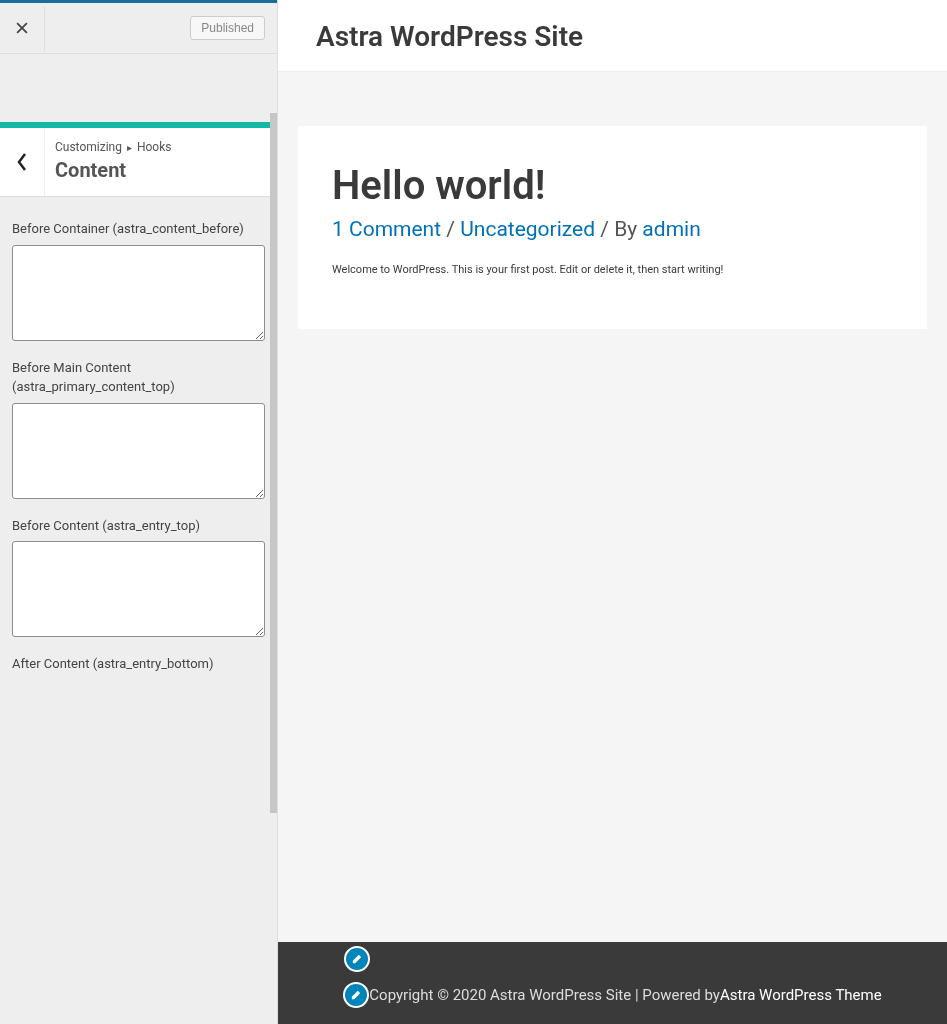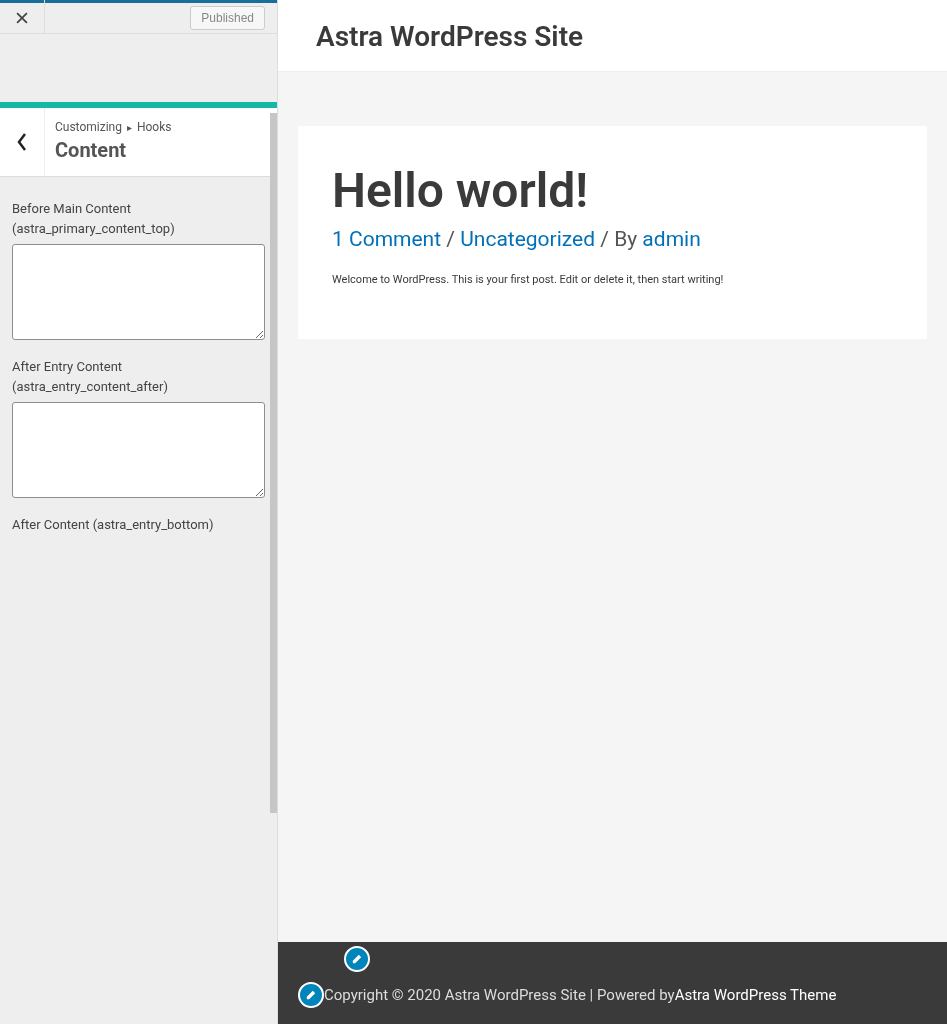--- a/index.html
+++ b/index.html
@@ -21,21 +21,21 @@
       position: relative;
     }
     .customizer-topbar {
       display: flex;
       justify-content: space-between;
       align-items: center;
       padding: 0;
       background: #eee;
       border-bottom: 1px solid #ddd;
       border-top: 3px solid #1a6f9a;
-      height: 34px;
+      height: 54px;
     }
     .close-btn {
       width: 45px;
       height: 45px;
       display: flex;
       align-items: center;
       justify-content: center;
       border-right: 1px solid #ddd;
       cursor: pointer;
       color: #444;
@@ -140,21 +140,21 @@
     .preview-main {
       flex: 1;
       padding: 54px 20px 0 20px;
     }
     .post-card {
       background: #fff;
       padding: 36px 34px 50px;
       max-width: 100%;
     }
     .post-title {
-      font-size: 48px;
+      font-size: 40px;
       font-weight: 600;
       color: #3a3a3a;
       margin-bottom: 8px;
     }
     .post-meta {
       font-size: 21px;
       color: #555;
       margin-bottom: 20px;
     }
     .post-meta a { color: #0170b9; text-decoration: none; }
@@ -189,20 +189,21 @@
     }
     .edit-badge svg { width: 12px; height: 12px; fill: #fff; }
     .floating-badge {
       position: absolute;
       top: 4px;
       left: 66px;
     }
     .footer-row {
       display: flex;
       align-items: center;
+      justify-content: center;
       gap: 0;
     }
   </style>
 </head>
 <body>
 
 <div class="customizer-panel">
   <div class="customizer-topbar">
     <div class="close-btn">
       <svg viewBox="0 0 20 20">
@@ -227,25 +228,29 @@
         <span>Hooks</span>
       </div>
       <div class="breadcrumb-title">Content</div>
     </div>
   </div>
 
   <div class="scrollbar-hint"></div>
 
   <div class="controls-wrap">
     <div class="field">
+      <label class="field-label">Before Container (astra_content_before)</label>
+      <textarea class="field-textarea" style=""></textarea>
+    </div>
+    <div class="field">
       <label class="field-label">Before Main Content (astra_primary_content_top)</label>
       <textarea class="field-textarea" style=""></textarea>
     </div>
     <div class="field">
-      <label class="field-label">After Entry Content (astra_entry_content_after)</label>
+      <label class="field-label">Before Content (astra_entry_top)</label>
       <textarea class="field-textarea" style=""></textarea>
     </div>
     <div class="field">
       <label class="field-label">After Content (astra_entry_bottom)</label>
     </div>
   </div>
 </div>
 
 <div class="preview">
   <div class="preview-header">

